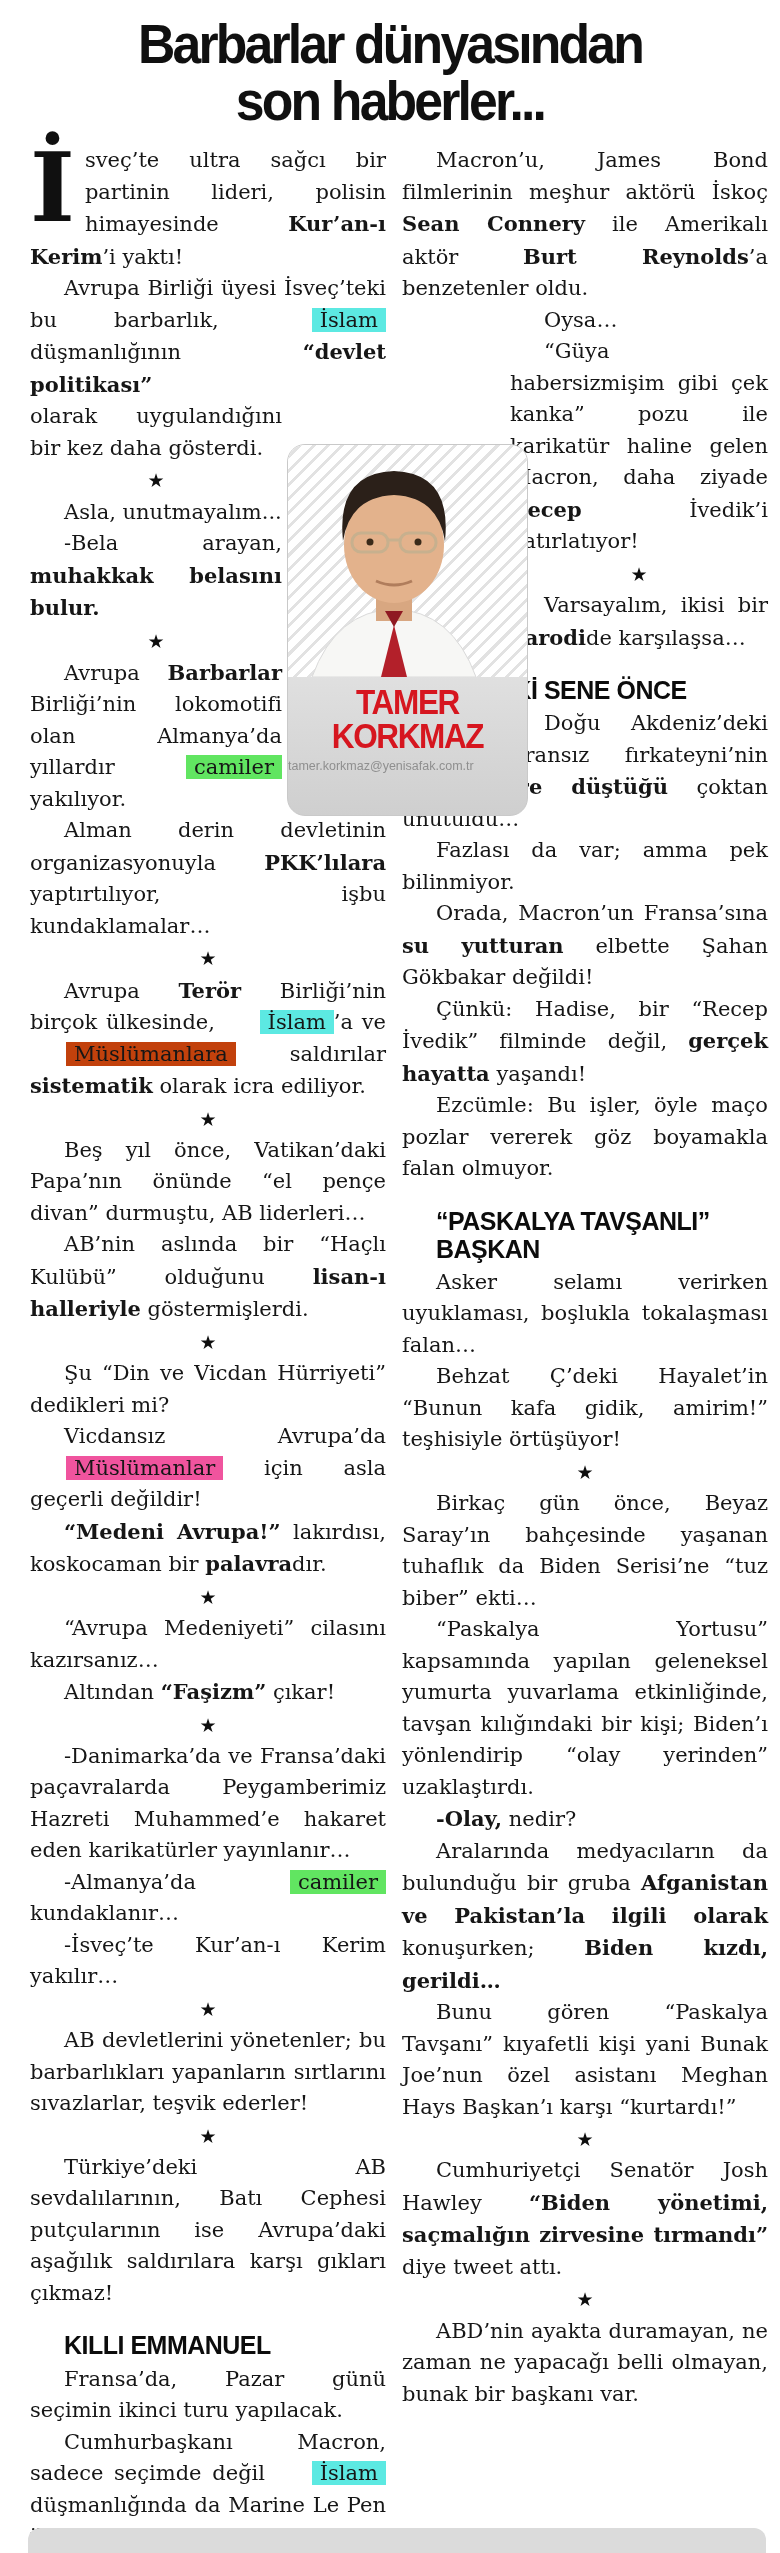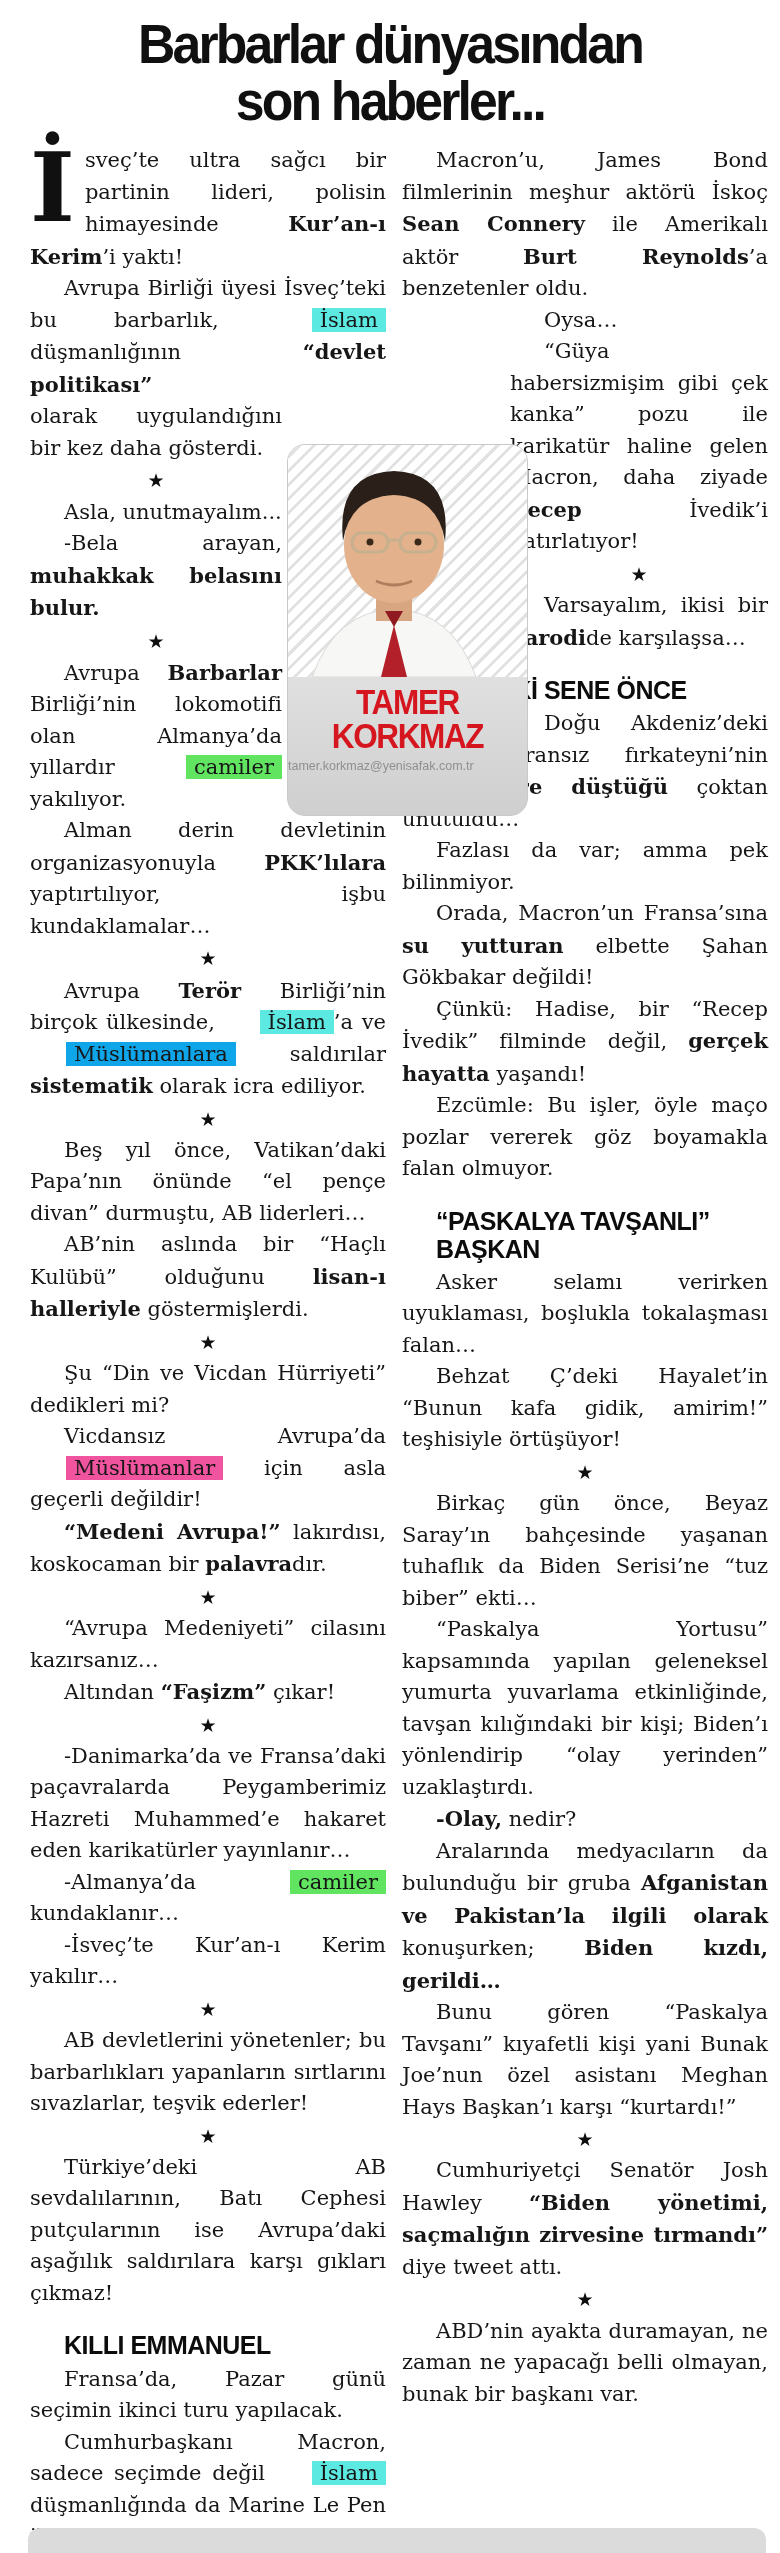--- a/index.html
+++ b/index.html
@@ -85,21 +85,21 @@
         <div class="spacer-right"></div>
         <div>
             <p class="para"><span>olarak uygulandığını bir kez daha gösterdi.</span></p>
             <div class="star">★</div>
             <p class="para indent"><span>Asla, unutmayalım...</span></p>
             <p class="para indent"><span>-Bela arayan, </span><span class="b">muhakkak belasını bulur.</span></p>
             <div class="star">★</div>
             <p class="para indent"><span>Avrupa </span><span class="b">Barbarlar</span><span> Birliği’nin lokomotifi olan Almanya’da yıllardır </span><span class="hl" style="background-color: rgb(97, 229, 97);">camiler</span><span> yakılıyor.</span></p>
             <p class="para indent"><span>Alman derin devletinin organizasyonuyla </span><span class="b">PKK’lılara</span><span> yaptırtılıyor, işbu kundaklamalar…</span></p>
             <div class="star">★</div>
-            <p class="para indent"><span>Avrupa </span><span class="b">Terör</span><span> Birliği’nin birçok ülkesinde, </span><span class="hl" style="background-color: rgb(92, 233, 226);">İslam</span><span>’a ve </span><span class="hl" style="background-color: #0ea5e9;">Müslümanlara</span><span> saldırılar </span><span class="b">sistematik</span><span> olarak icra ediliyor.</span></p>
+            <p class="para indent"><span>Avrupa </span><span class="b">Terör</span><span> Birliği’nin birçok ülkesinde, </span><span class="hl" style="background-color: rgb(92, 233, 226);">İslam</span><span>’a ve </span><span class="hl" style="background-color: #c2410c;">Müslümanlara</span><span> saldırılar </span><span class="b">sistematik</span><span> olarak icra ediliyor.</span></p>
             <div class="star">★</div>
             <p class="para indent"><span>Beş yıl önce, Vatikan’daki Papa’nın önünde “el pençe divan” durmuştu, AB liderleri…</span></p>
             <p class="para indent"><span>AB’nin aslında bir “Haçlı Kulübü” olduğunu </span><span class="b">lisan-ı halleriyle</span><span> göstermişlerdi.</span></p>
             <div class="star">★</div>
             <p class="para indent"><span>Şu “Din ve Vicdan Hürriyeti” dedikleri mi?</span></p>
             <p class="para indent"><span>Vicdansız Avrupa’da </span><span class="hl" style="background-color: rgb(240, 84, 158);">Müslümanlar</span><span> için asla geçerli değildir!</span></p>
             <p class="para indent"><span class="b">“Medeni Avrupa!”</span><span> lakırdısı, koskocaman bir </span><span class="b">palavra</span><span>dır.</span></p>
             <div class="star">★</div>
             <p class="para indent"><span>“Avrupa Medeniyeti” cilasını kazırsanız…</span></p>
             <p class="para indent"><span>Altından </span><span class="b">“Faşizm”</span><span> çıkar!</span></p>

